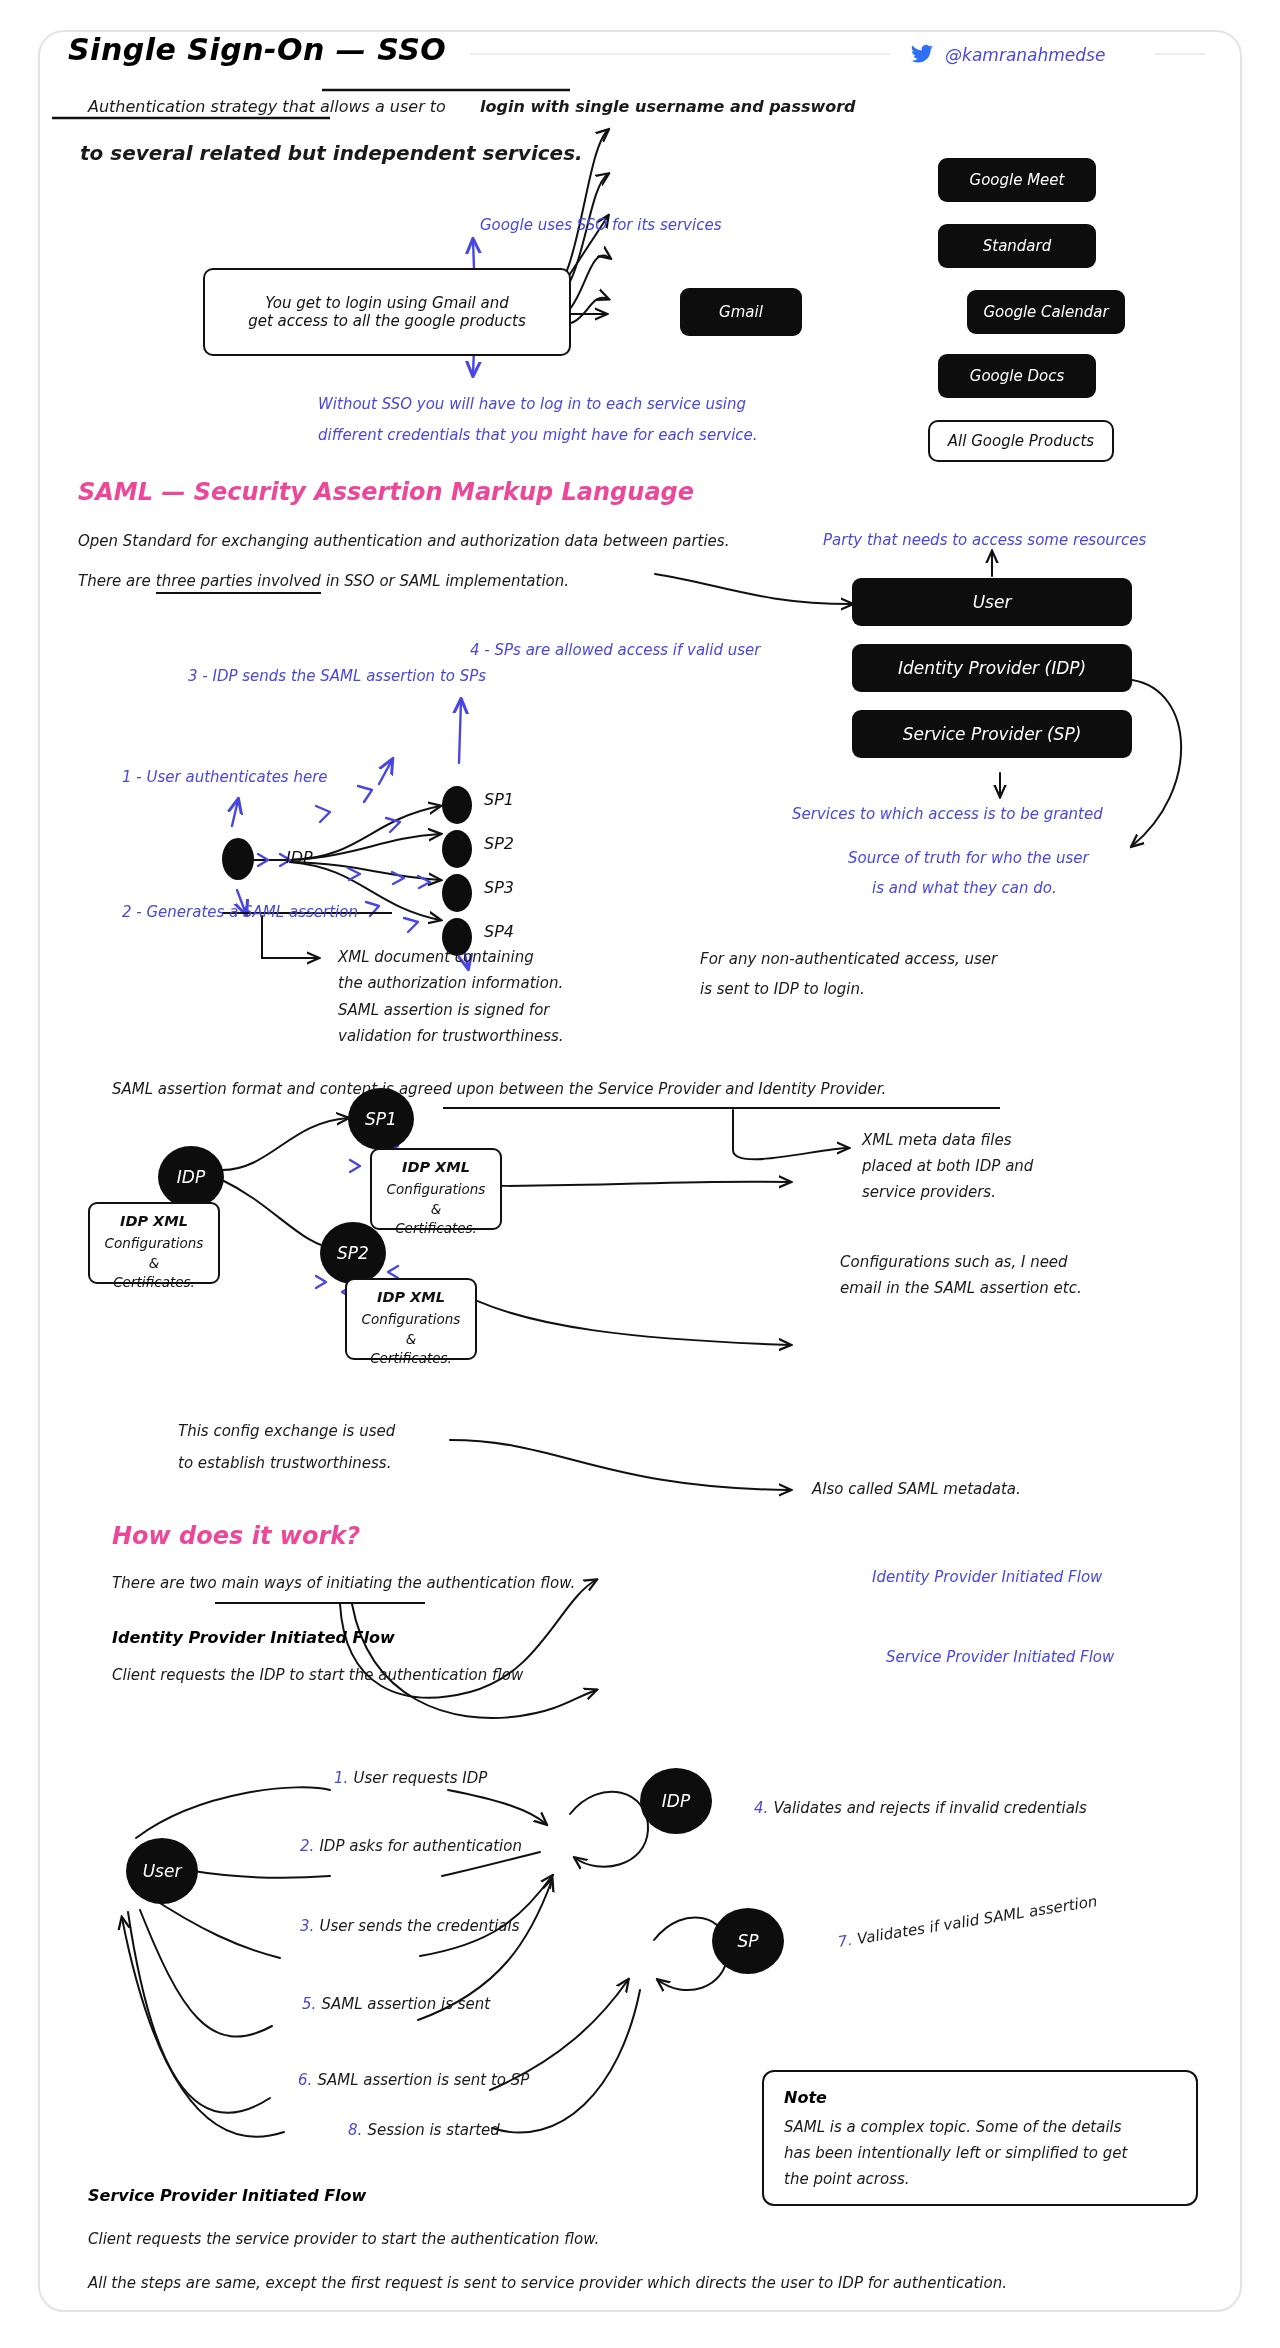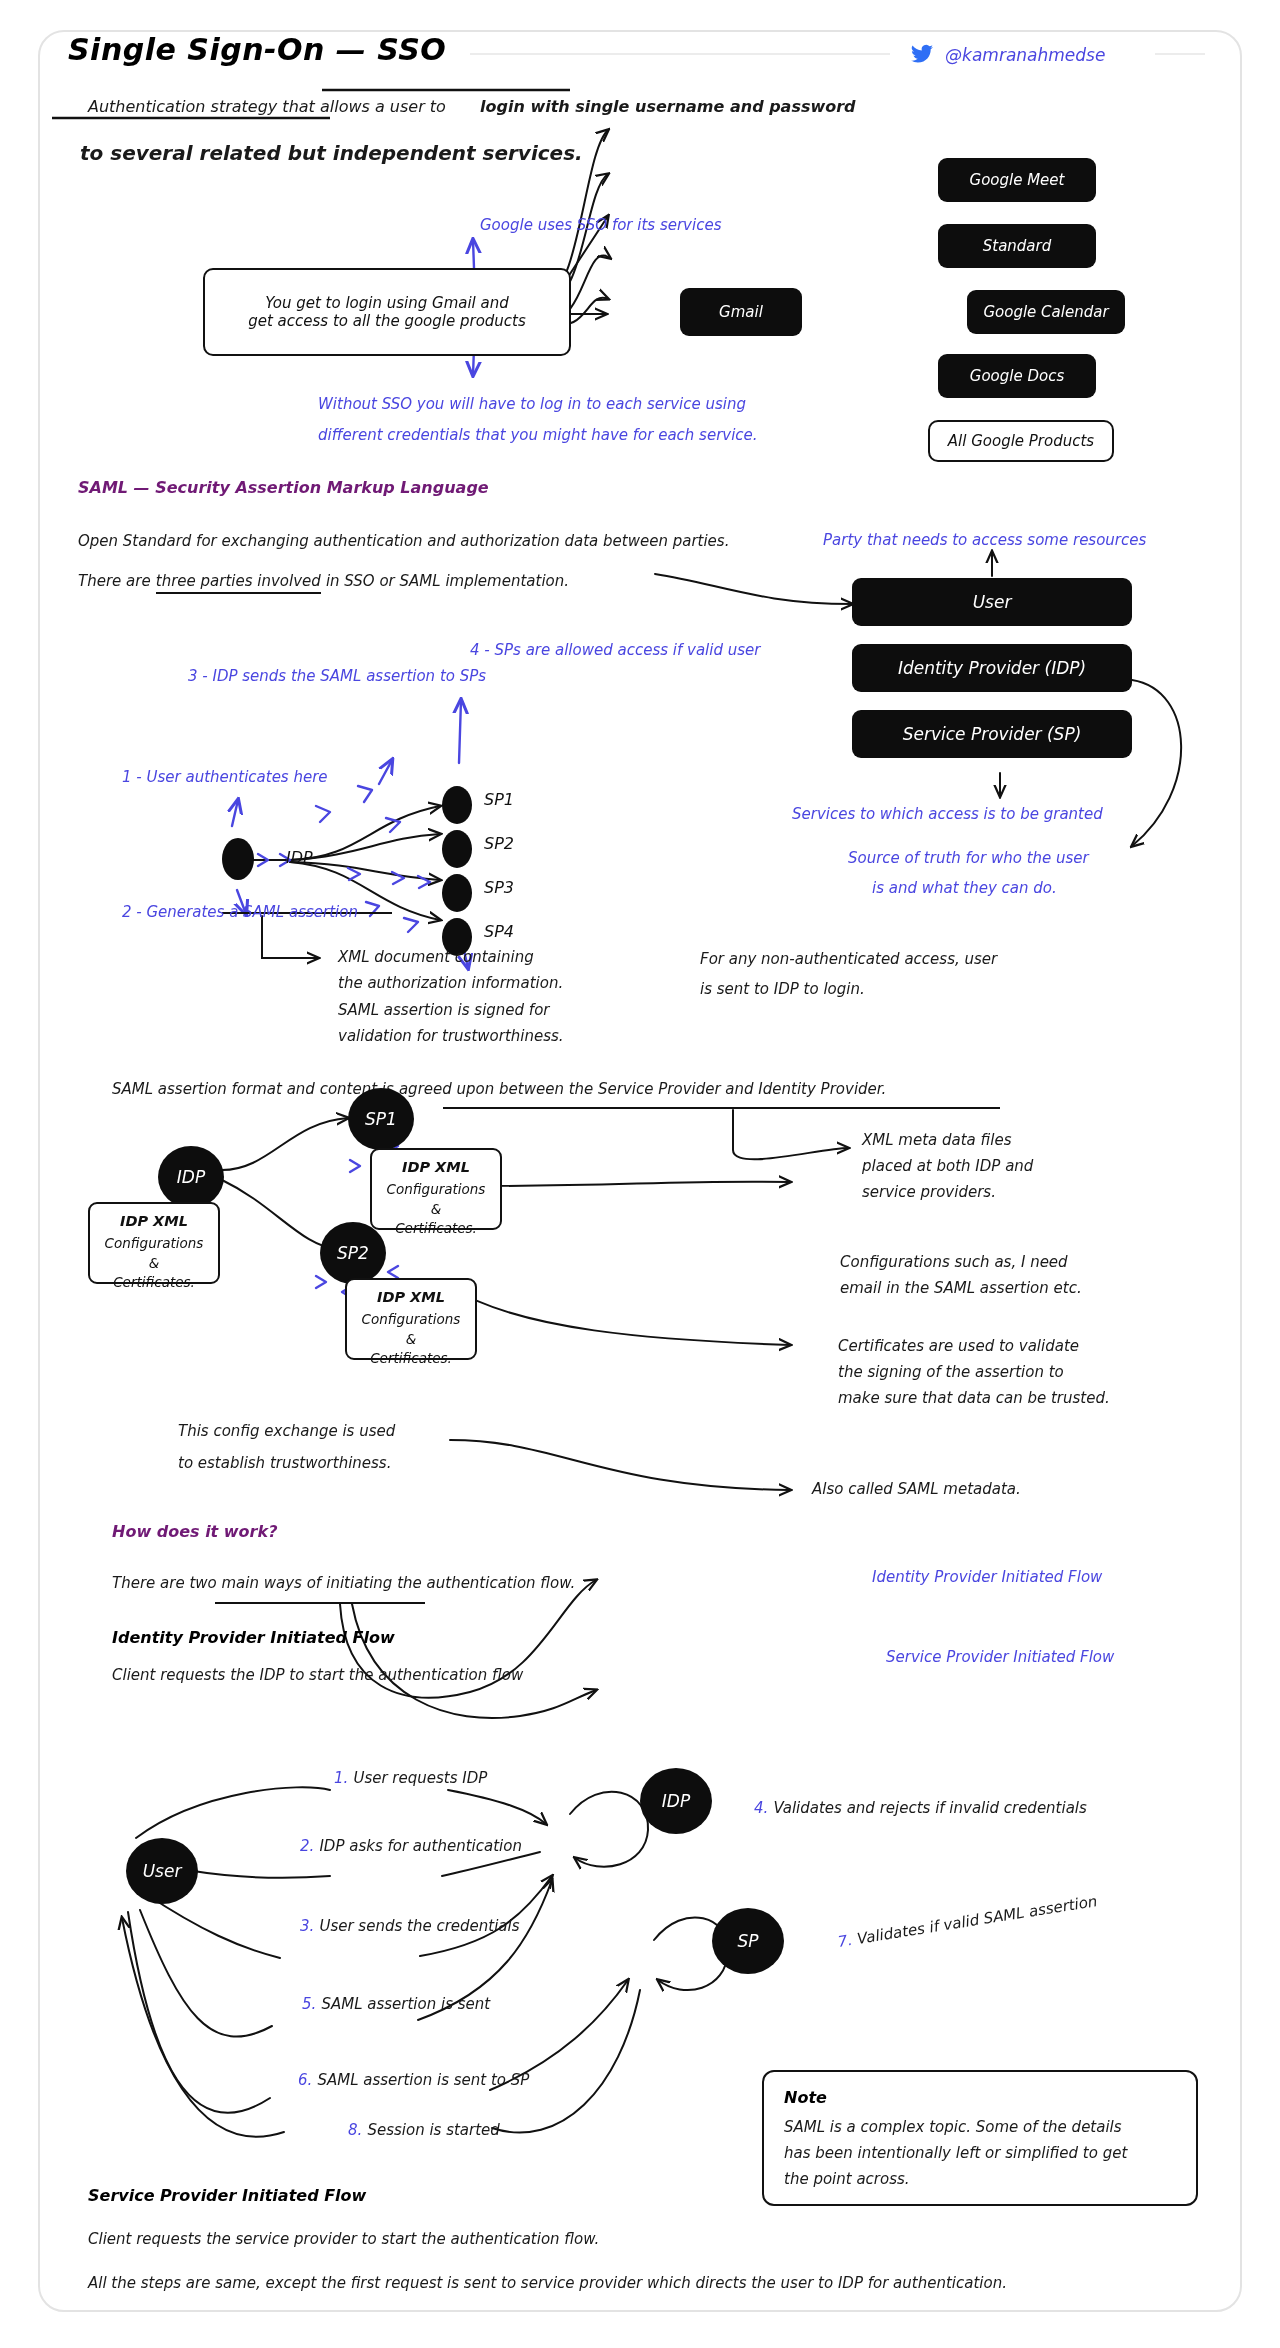--- a/index.html
+++ b/index.html
@@ -4,21 +4,21 @@
 <style>
   html,body{margin:0;padding:0;background:#fff;}
   body{font-family:"DejaVu Sans", sans-serif;}
   #page{position:relative;width:1280px;height:2348px;background:#fff;overflow:hidden;}
   .card{position:absolute;left:38px;top:30px;width:1204px;height:2282px;
         border:2px solid #e3e3e3;border-radius:26px;box-sizing:border-box;background:#fff;}
   
   .hand{font-family:"DejaVu Sans", sans-serif;font-style:italic;color:#111;}
   .title{font-family:"DejaVu Sans", sans-serif;font-weight:bold;font-style:italic;
          font-size:30px;letter-spacing:.5px;color:#000;}
-  .h2{font-family:"DejaVu Sans", sans-serif;font-weight:bold;font-style:italic;font-size:16px;color:#701a75;}
+  .h2{font-family:"DejaVu Sans", sans-serif;font-weight:bold;font-style:italic;font-size:24px;color:#ec4899;}
   .h3{font-family:"DejaVu Sans", sans-serif;font-weight:bold;font-style:italic;font-size:16px;color:#000;}
   .body{font-size:15px;font-style:italic;color:#1a1a1a;line-height:1.55;}
   .blue{color:#4a46e0;font-style:italic;font-size:15px;line-height:1.6;}
   .bold{font-weight:bold;}
   .abs{position:absolute;}
   .nowrap{white-space:nowrap;}
   .handle{color:#4a46e0;font-style:italic;font-size:17px;}
   .tw{width:24px;height:24px;vertical-align:-5px;margin-right:6px;}
   
   .blackbox{position:absolute;background:#0d0d0d;border-radius:9px;color:#fff;
@@ -293,25 +293,20 @@
 
   <div class="abs body" style="left:862px;top:1128px;line-height:1.72;">
     <div>XML meta data files</div>
     <div>placed at both IDP and</div>
     <div>service providers.</div>
   </div>
   <div class="abs body" style="left:840px;top:1250px;line-height:1.72;">
     <div>Configurations such as, I need</div>
     <div>email in the SAML assertion etc.</div>
   </div>
-  <div class="abs body" style="left:838px;top:1334px;line-height:1.72;">
-    <div>Certificates are used to validate</div>
-    <div>the signing of the assertion to</div>
-    <div>make sure that data can be trusted.</div>
-  </div>
   <div class="abs body nowrap" style="left:812px;top:1478px;">Also called SAML metadata.</div>
 
   <div class="abs h2" style="left:112px;top:1522px;">How does it work?</div>
   <div class="abs nowrap" style="left:112px;top:1572px;">
     <span class="body">There are two main ways of</span>
     <span class="body">initiating the authentication flow.</span>
   </div>
   <div class="abs blue nowrap" style="left:872px;top:1565px;">Identity Provider Initiated Flow</div>
   <div class="abs blue nowrap" style="left:886px;top:1645px;">Service Provider Initiated Flow</div>
 

